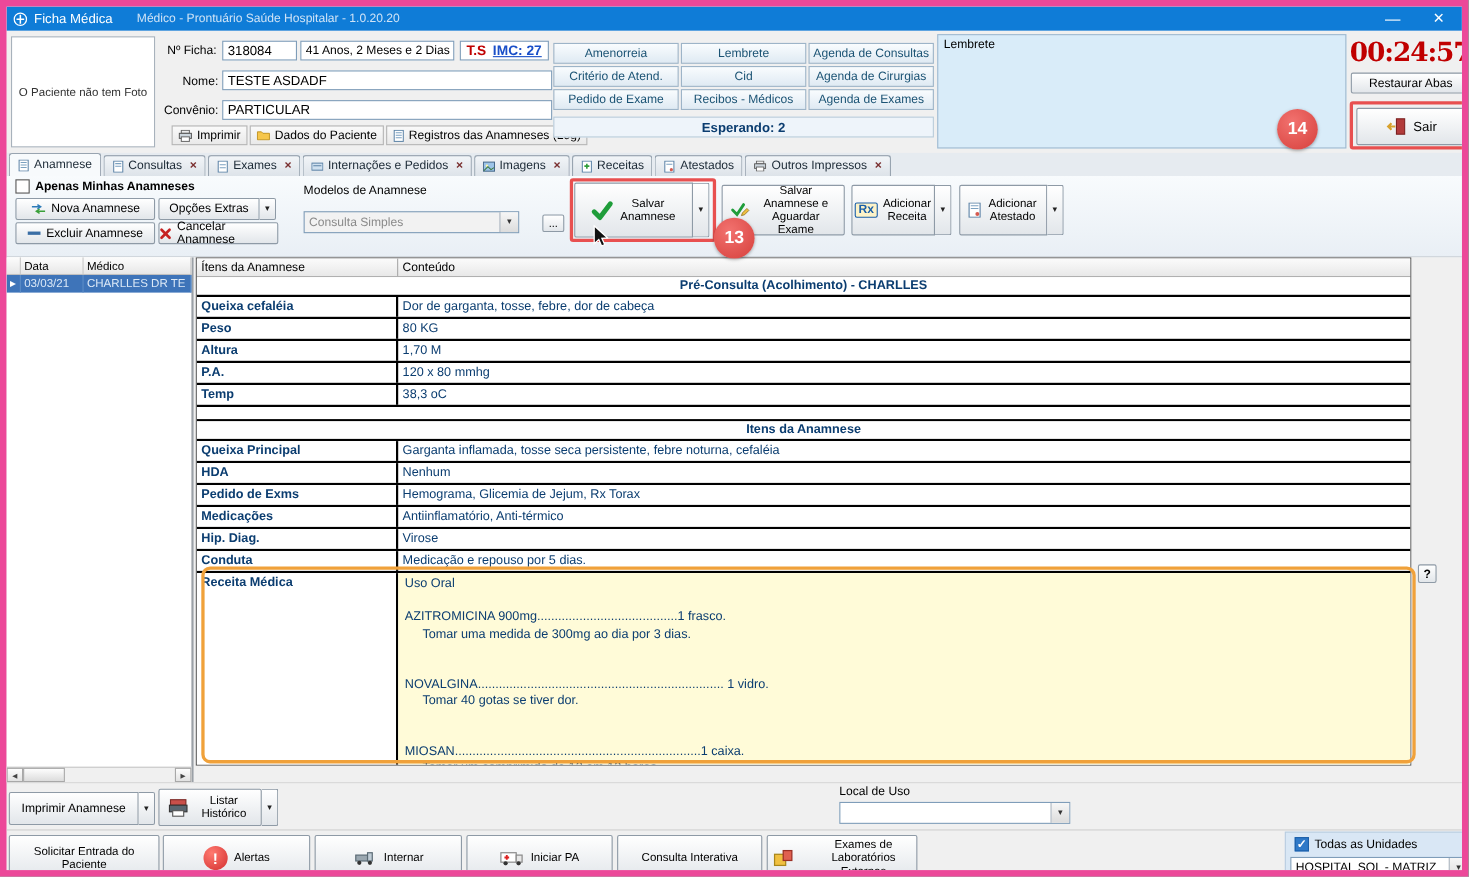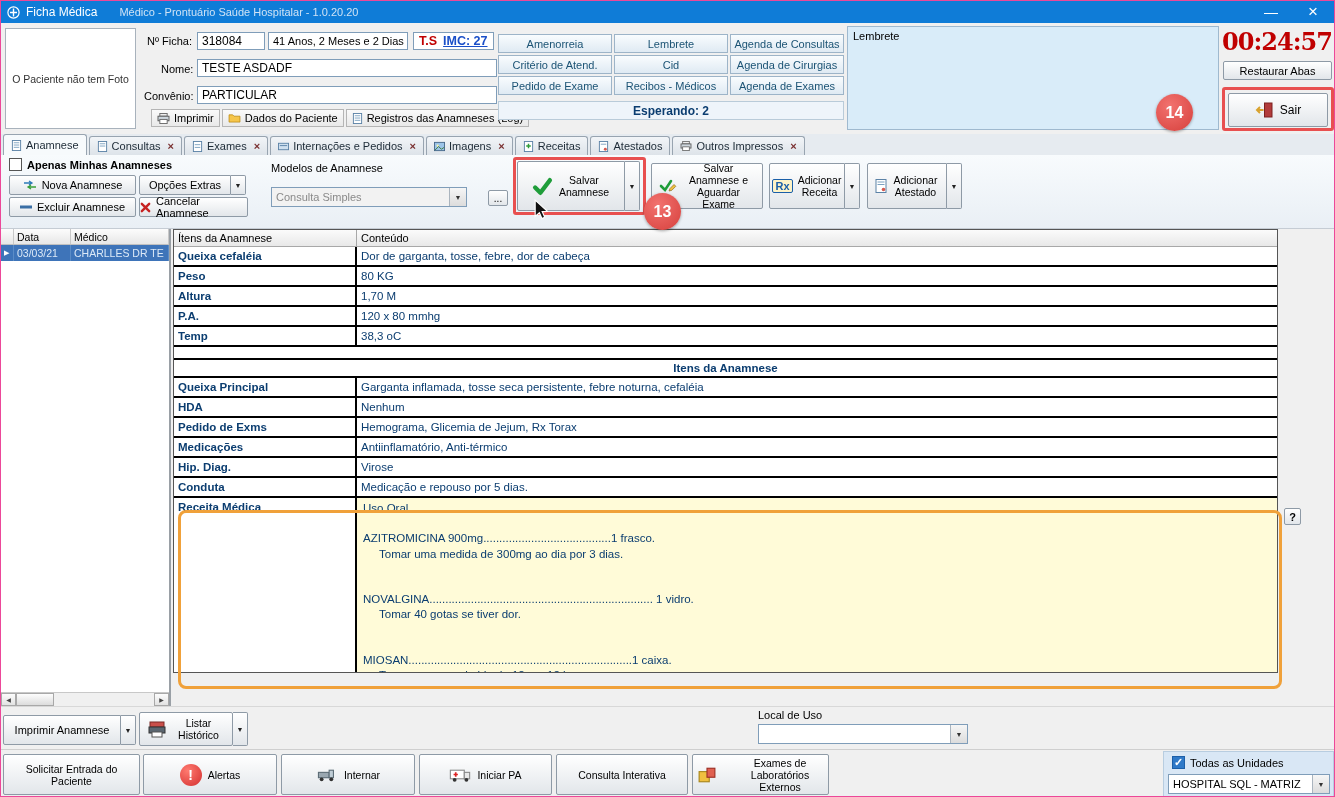--- a/index.html
+++ b/index.html
@@ -1,19 +1,19 @@
 <!DOCTYPE html>
 <html><head>
 <meta charset="utf-8">
 <style>
   * { margin:0; padding:0; box-sizing:border-box; }
   html,body { background:#555; }
   body { font-family:"Liberation Sans", sans-serif; }
   .app { position:relative; width:1335px; height:797px; background:#f0f0f0; overflow:hidden;
-         border:1px solid #ec4899; font-size:11px; color:#000; }
+         border:6px solid #ec4899; font-size:11px; color:#000; }
   .abs { position:absolute; }
 
   
   .titlebar { position:absolute; left:0; top:0; width:100%; height:22px; background:#0f7cd7;
               display:flex; align-items:center; color:#fff; }
   .tb-ic { margin-left:6px; display:flex; }
   .tb-title { font-size:12px; margin-left:6px; }
   .tb-sub { font-size:11px; color:#cfe3f6; margin-left:22px; flex:1; }
   .tb-btn { width:42px; height:22px; display:flex; align-items:center; justify-content:center;
             font-size:14px; cursor:default; }
@@ -432,20 +432,21 @@
         <div class="sbtn">▶</div>
       </div>
     </div>
 
     <div class="mtable">
       <div class="mt-head">
         <div style="width:183px; border-right:1px solid #a8a8a8;">Ítens da Anamnese</div>
         <div style="flex:1;">Conteúdo</div>
       </div>
 
+      <div class="mt-section">Pré-Consulta (Acolhimento) - CHARLLES</div>
 
       <div class="mt-row">
           <div class="mt-label">Queixa cefaléia</div>
           <div class="mt-content">Dor de garganta, tosse, febre, dor de cabeça</div>
         </div>
       <div class="mt-row">
           <div class="mt-label">Peso</div>
           <div class="mt-content">80 KG</div>
         </div>
       <div class="mt-row">

